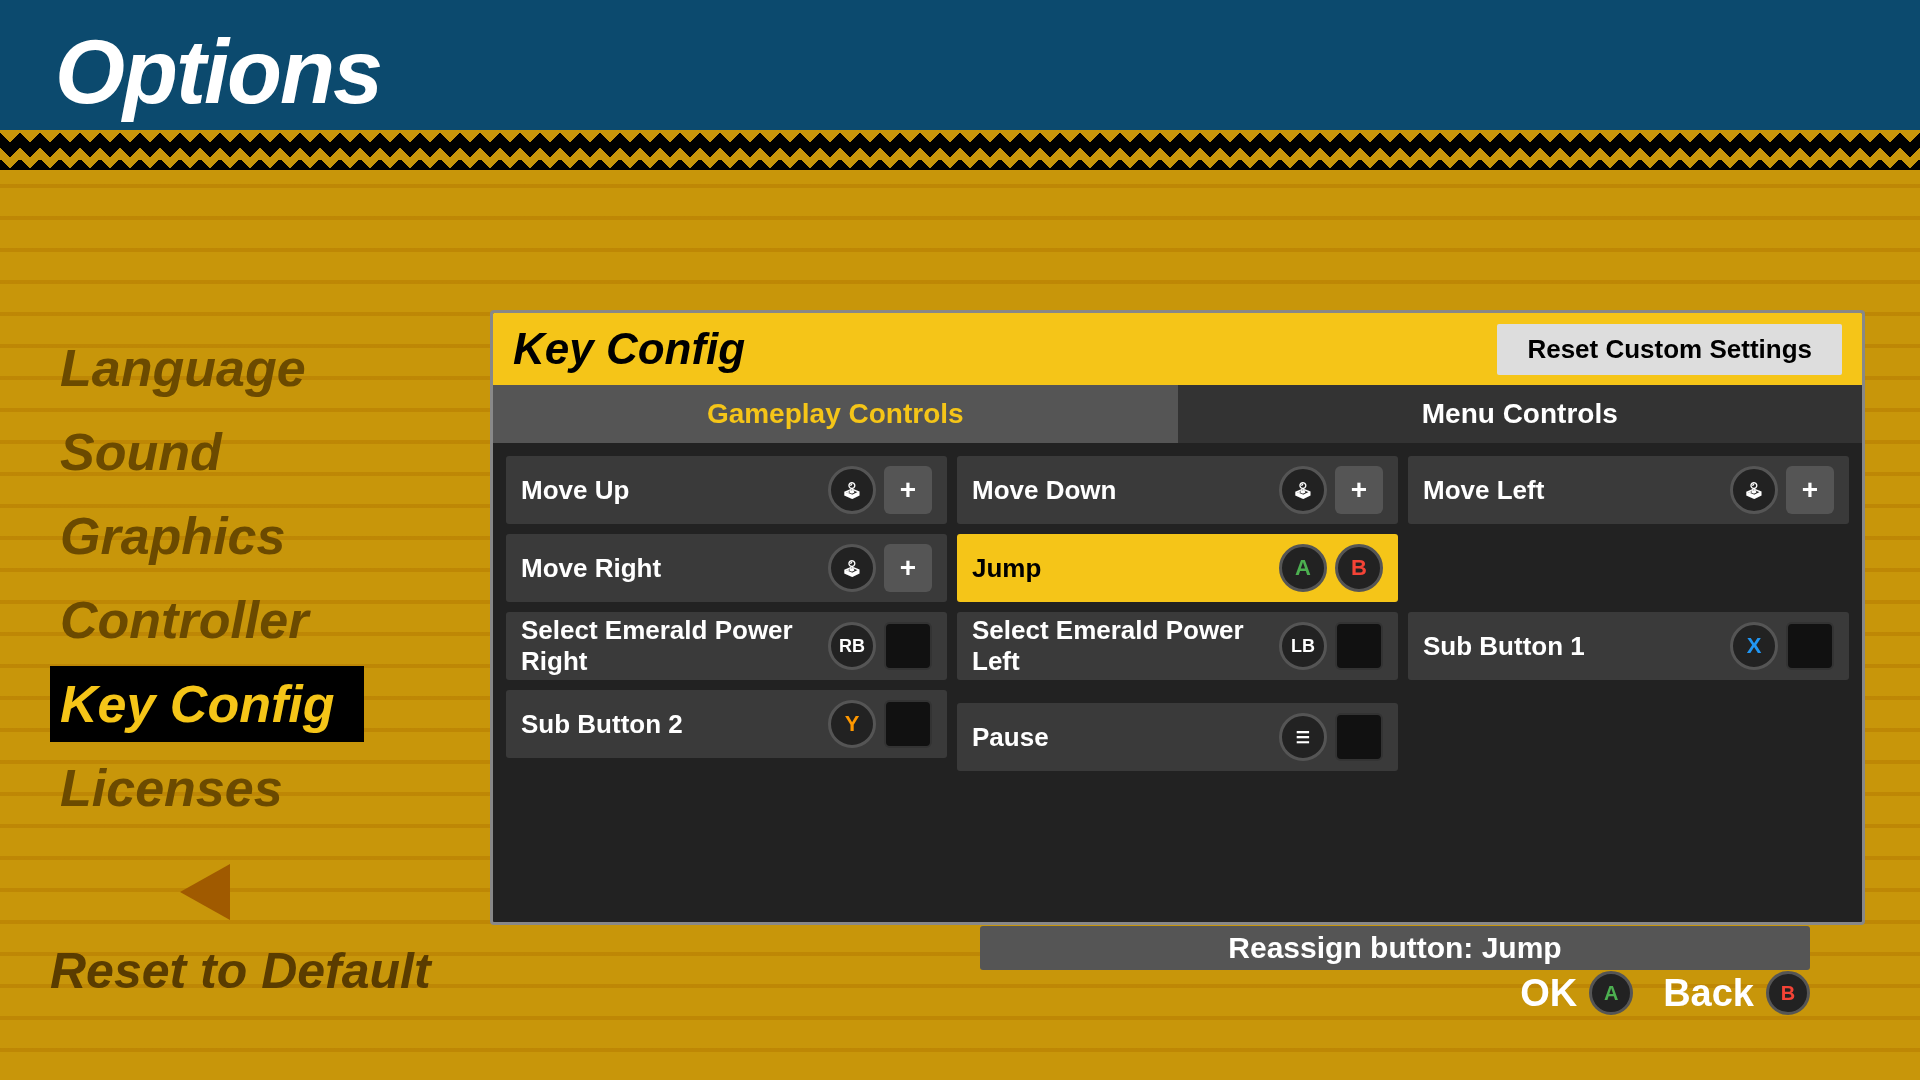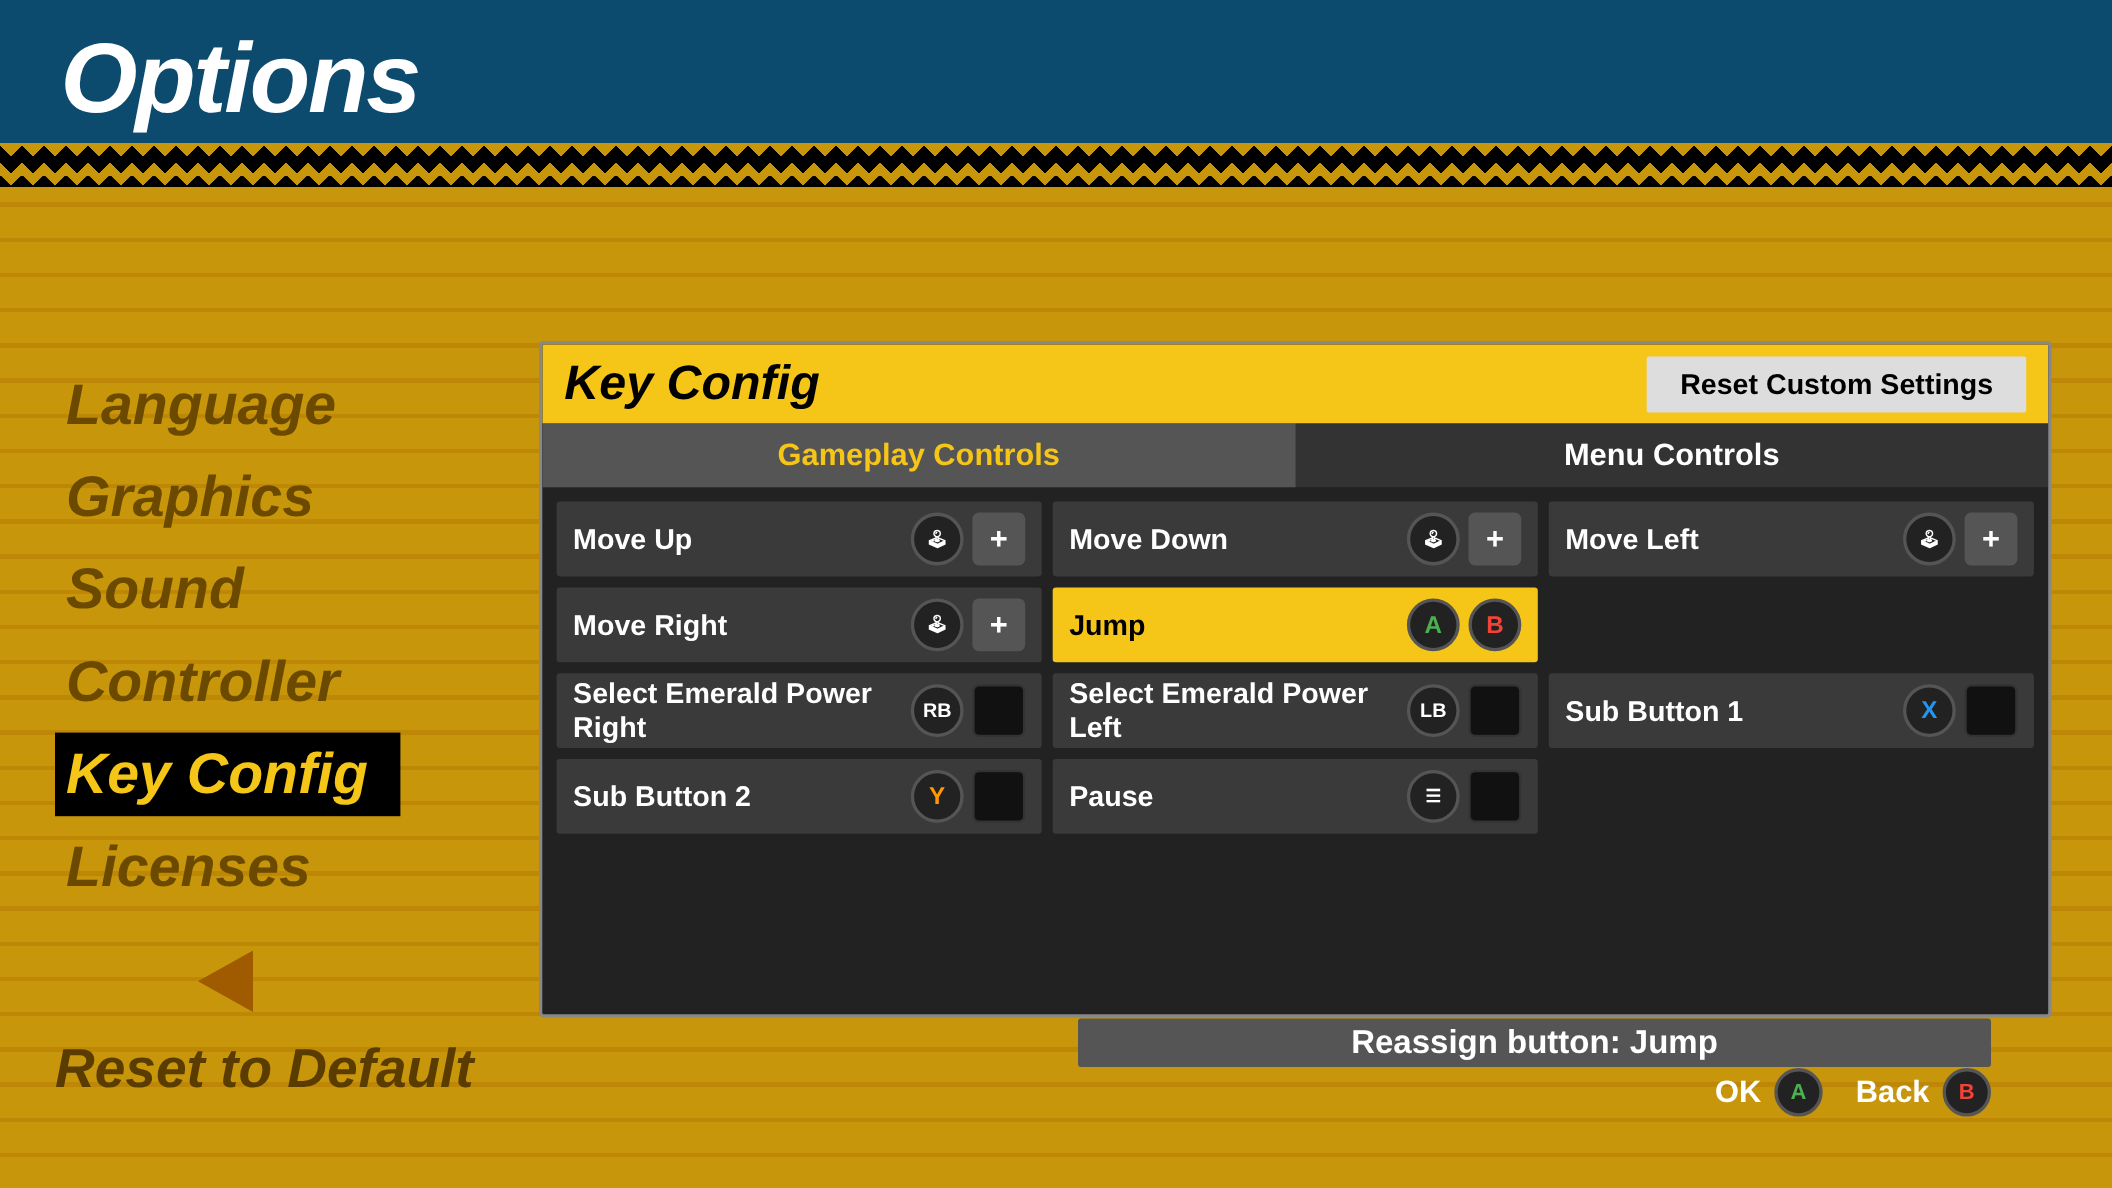--- a/index.html
+++ b/index.html
@@ -323,21 +323,21 @@
       gap: 30px;
     }
 
     .bottom-btn-group {
       display: flex;
       align-items: center;
       gap: 12px;
     }
 
     .bottom-btn-label {
-      font-size: 28px;
+      font-size: 38px;
       font-weight: 700;
       color: #fff;
     }
 
     .bottom-btn-icon {
       width: 44px;
       height: 44px;
       border-radius: 50%;
       background: #222;
       border: 3px solid #555;
@@ -370,22 +370,22 @@
 <div class="top-bar">
   <h1 class="page-title">Options</h1>
 </div>
 
 <div class="zigzag-border"></div>
 
 <div class="main-area">
 
   <div class="sidebar">
     <span class="sidebar-item">Language</span>
+    <span class="sidebar-item">Sound</span>
     <span class="sidebar-item">Graphics</span>
-    <span class="sidebar-item">Sound</span>
     <span class="sidebar-item">Controller</span>
     <span class="sidebar-item active">Key Config</span>
     <span class="sidebar-item">Licenses</span>
 
     <div class="left-triangle"></div>
 
     <div class="sidebar-reset">Reset to Default</div>
   </div>
 
   <div class="content-panel">
@@ -491,21 +491,21 @@
         <div class="control-row">
           <span class="control-label">Sub Button 2</span>
           <div class="control-buttons">
             <div class="btn-icon y-btn">
                 <span class="btn-letter">Y</span>
               </div>
             <div class="dark-slot"></div>
           </div>
         </div>
 
-        <div class="control-row" style="margin-top: 5px;">
+        <div class="control-row" style="margin-top: 18px;">
           <span class="control-label">Pause</span>
           <div class="control-buttons">
             <div class="btn-icon menu-btn">
                 <span class="btn-letter">☰</span>
               </div>
             <div class="dark-slot"></div>
           </div>
         </div>
 
         <div class="control-row-empty"></div>

